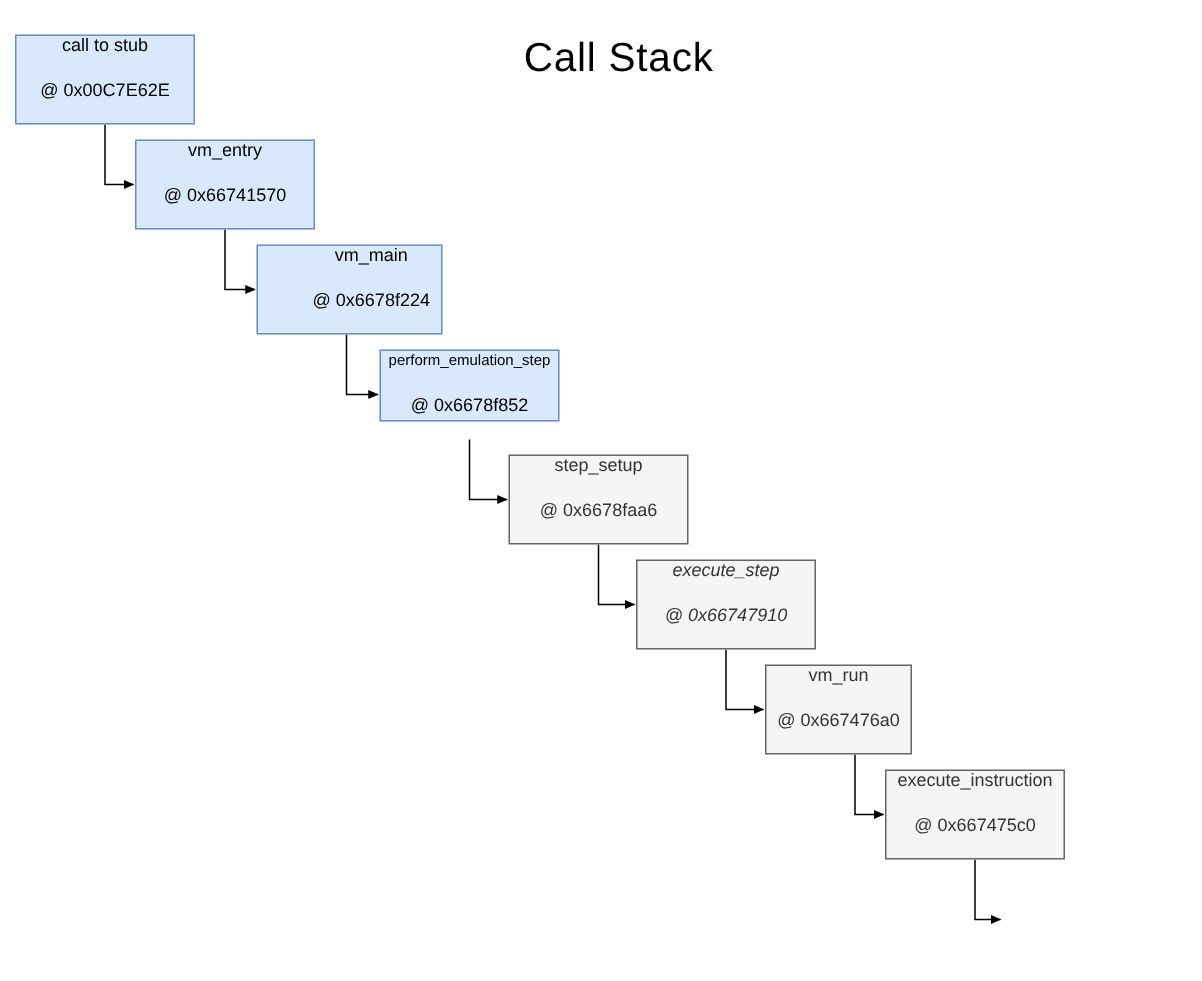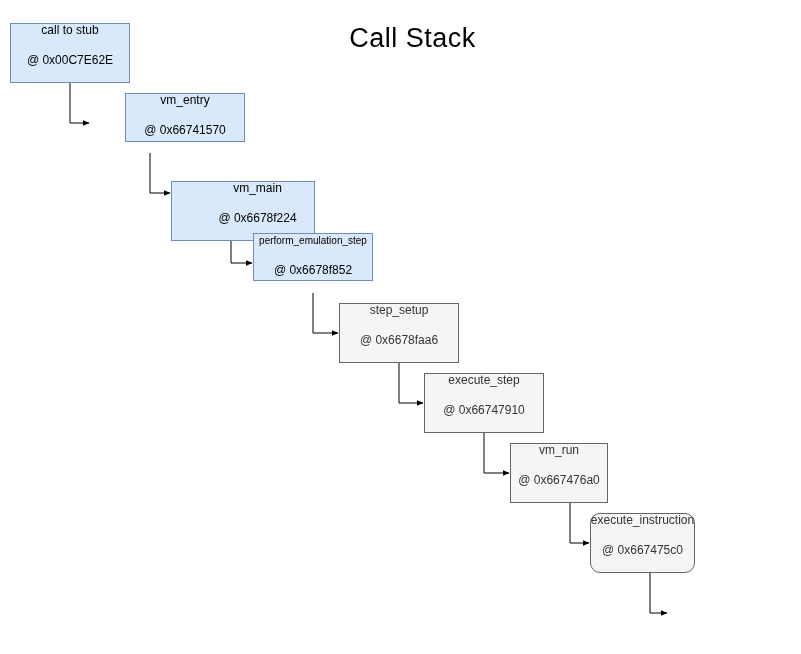--- a/index.html
+++ b/index.html
@@ -83,41 +83,41 @@
         <path d="M 484 433 L 484 473 L 509 473" class="connector" marker-end="url(#arrowhead)"></path>
         <path d="M 570 503 L 570 543 L 589 543" class="connector" marker-end="url(#arrowhead)"></path>
         <path d="M 650 573 L 650 613 L 667 613" class="connector" marker-end="url(#arrowhead)"></path>
       </g>
   </svg>
 
 <div class="node blue" style="left: 10px; top: 23px; width: 120px; height: 60px;">
       <span class="node-name">call to stub</span>
       <span class="node-addr">@ 0x00C7E62E</span>
     </div>
-    <div class="node blue" style="left: 90px; top: 93px; width: 120px; height: 49px; margin-left: 35px;">
+    <div class="node blue" style="left: 90px; top: 93px; width: 120px; height: 60px;">
       <span class="node-name">vm_entry</span>
       <span class="node-addr">@ 0x66741570</span>
     </div>
-    <div class="node blue" style="left: 171px; top: 181px; width: 144px; height: 60px; padding-left: 29px;">
+    <div class="node blue" style="left: 171px; top: 163px; width: 124px; height: 60px; padding-left: 29px;">
       <span class="node-name">vm_main</span>
       <span class="node-addr">@ 0x6678f224</span>
     </div>
     <div class="node blue small" style="left: 253px; top: 233px; width: 120px; height: 48px;">
       <span class="node-name">perform_emulation_step</span>
       <span class="node-addr">@ 0x6678f852</span>
     </div>
     <div class="node gray" style="left: 339px; top: 303px; width: 120px; height: 60px;">
       <span class="node-name">step_setup</span>
       <span class="node-addr">@ 0x6678faa6</span>
     </div>
-    <div class="node gray" style="left: 424px; top: 373px; width: 120px; height: 60px;">
+    <div class="node gray" style="left: 424px; top: 373px; width: 120px; height: 60px; font-style: italic;">
       <span class="node-name">execute_step</span>
       <span class="node-addr">@ 0x66747910</span>
     </div>
     <div class="node gray" style="left: 510px; top: 443px; width: 98px; height: 60px;">
       <span class="node-name">vm_run</span>
       <span class="node-addr">@ 0x667476a0</span>
     </div>
-    <div class="node gray" style="left: 590px; top: 513px; width: 105px; height: 60px; border-radius: 10px;">
+    <div class="node gray" style="left: 590px; top: 513px; width: 120px; height: 60px;">
       <span class="node-name">execute_instruction</span>
       <span class="node-addr">@ 0x667475c0</span>
     </div>
   </div>
 
 </body></html>

